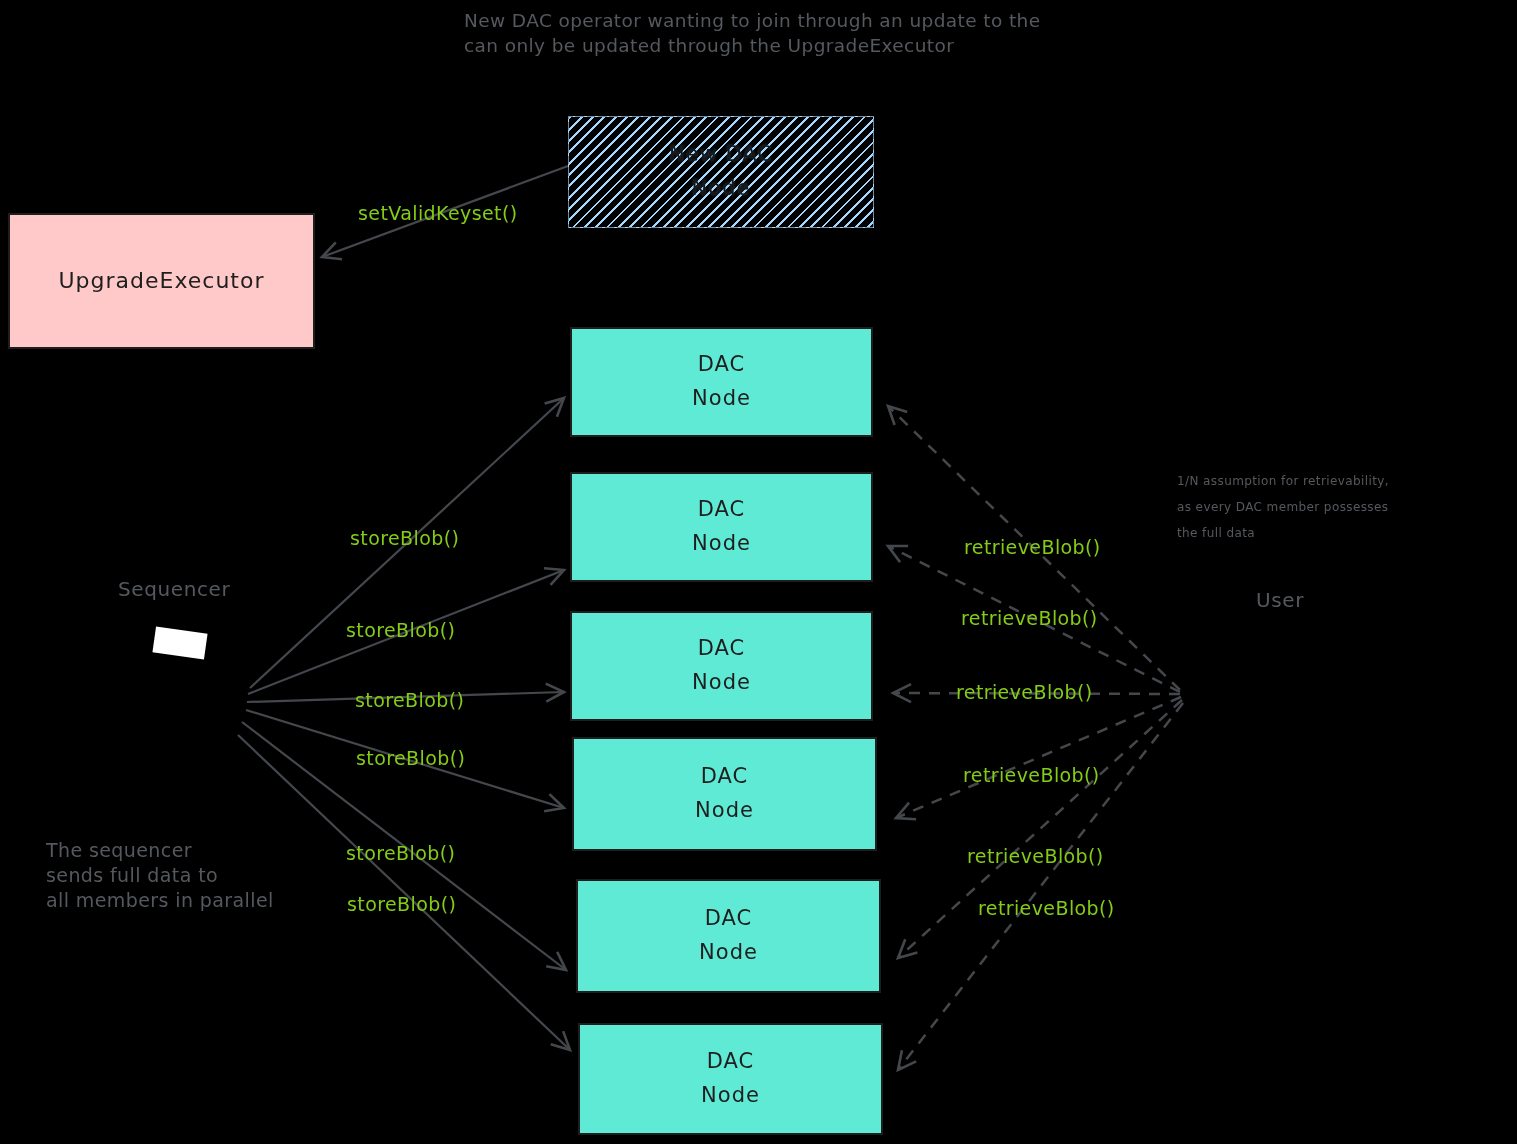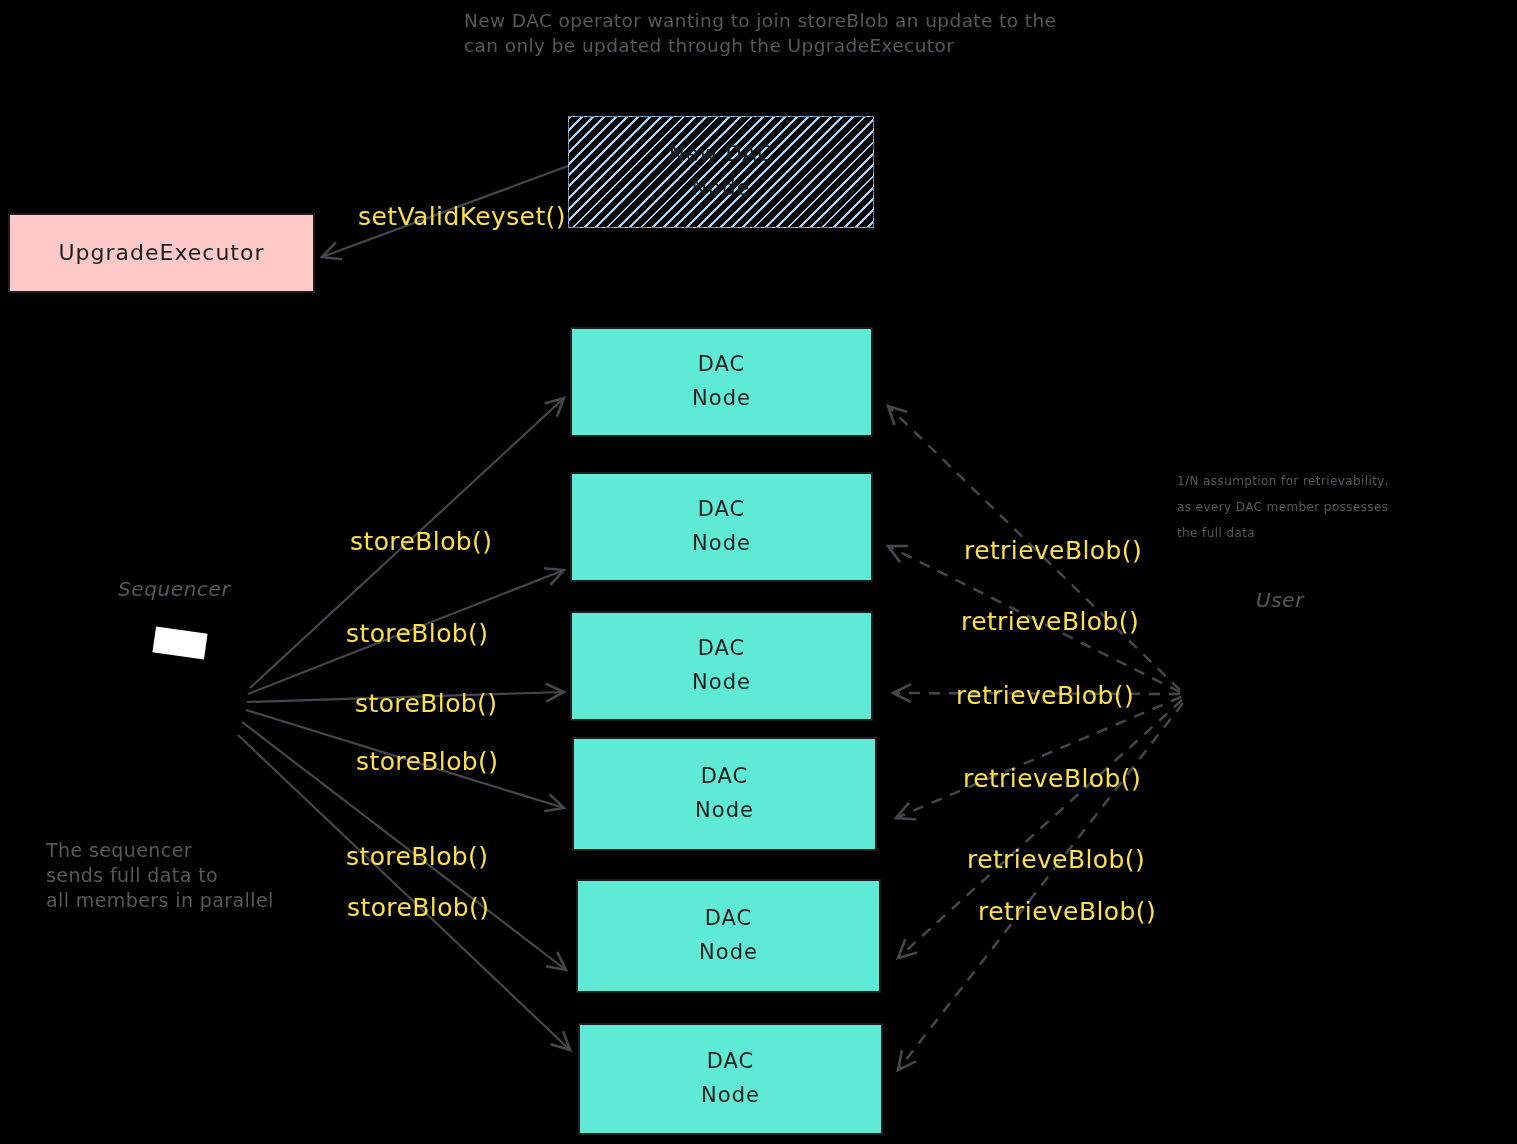--- a/index.html
+++ b/index.html
@@ -13,24 +13,24 @@
   .box .bt{color:#1e1e1e;font-size:21px;line-height:1.6;letter-spacing:1px;font-weight:500;}
   .node{background:#5eead4;border:2px solid #1e1e1e;}
   .executor{background:#ffc9c9;border:2px solid #1e1e1e;}
   .hatch{
     background:repeating-linear-gradient(135deg,#a5d8ff 0px,#a5d8ff 2px,#000 2px,#000 8px);
     border:1px solid rgba(165,216,255,0.65);
   }
   .hatch .bt{color:#15171a;text-shadow:0 0 3px rgba(165,216,255,0.35);}
   .note{position:absolute;z-index:3;color:#55595e;font-size:18.5px;line-height:25px;
     letter-spacing:0.4px;white-space:nowrap;}
-  .calllabel{position:absolute;z-index:3;color:#fde047;font-size:25px;letter-spacing:0.4px;
+  .calllabel{position:absolute;z-index:3;color:#84cc16;font-size:19px;letter-spacing:0.4px;
     white-space:nowrap;}
   .actor{position:absolute;z-index:3;color:#55595e;font-size:20px;letter-spacing:0.6px;
-    white-space:nowrap;font-style:italic;}
+    white-space:nowrap;}
   .seq-icon{position:absolute;z-index:2;left:154px;top:630px;width:52px;height:26px;
     background:#ffffff;transform:rotate(8deg);}
 </style>
 </head>
 <body>
 
 <div class="canvas">
 
   <svg class="arrow-layer" width="1517" height="1144" viewBox="0 0 1517 1144">
     <defs>
@@ -50,32 +50,32 @@
 
     <line x1="1180" y1="690" x2="888" y2="406" stroke="#44484d" stroke-width="2.5" stroke-dasharray="11 9" marker-end="url(#ah)"></line>
     <line x1="1180" y1="692" x2="888" y2="546" stroke="#44484d" stroke-width="2.5" stroke-dasharray="11 9" marker-end="url(#ah)"></line>
     <line x1="1180" y1="694" x2="893" y2="693" stroke="#44484d" stroke-width="2.5" stroke-dasharray="11 9" marker-end="url(#ah)"></line>
     <line x1="1181" y1="697" x2="896" y2="818" stroke="#44484d" stroke-width="2.5" stroke-dasharray="11 9" marker-end="url(#ah)"></line>
     <line x1="1182" y1="700" x2="898" y2="958" stroke="#44484d" stroke-width="2.5" stroke-dasharray="11 9" marker-end="url(#ah)"></line>
     <line x1="1183" y1="703" x2="898" y2="1070" stroke="#44484d" stroke-width="2.5" stroke-dasharray="11 9" marker-end="url(#ah)"></line>
   </svg>
 
   <div class="note" style="left:464px;top:8px;">
-    <div>New DAC operator wanting to join storeBlob an update to the</div>
+    <div>New DAC operator wanting to join through an update to the</div>
     <div>can only be updated through the UpgradeExecutor</div>
   </div>
 
   <div class="box hatch" style="left:568px;top:116px;width:306px;height:112px;">
     <div class="bt">
       <div>New DAC</div>
       <div>Node</div>
     </div>
   </div>
 
-  <div class="box executor" style="left:8px;top:213px;width:307px;height:80px;text-align:center;">
+  <div class="box executor" style="left:8px;top:213px;width:307px;height:136px;text-align:center;">
     <div class="bt" style="font-size:22px;">UpgradeExecutor</div>
   </div>
 
   <div class="calllabel" style="left:358px;top:202px;">setValidKeyset()</div>
 
   <div class="box node" style="left:570px;top:327px;width:303px;height:110px;">
     <div class="bt">
         <div>DAC</div>
         <div>Node</div>
       </div>

